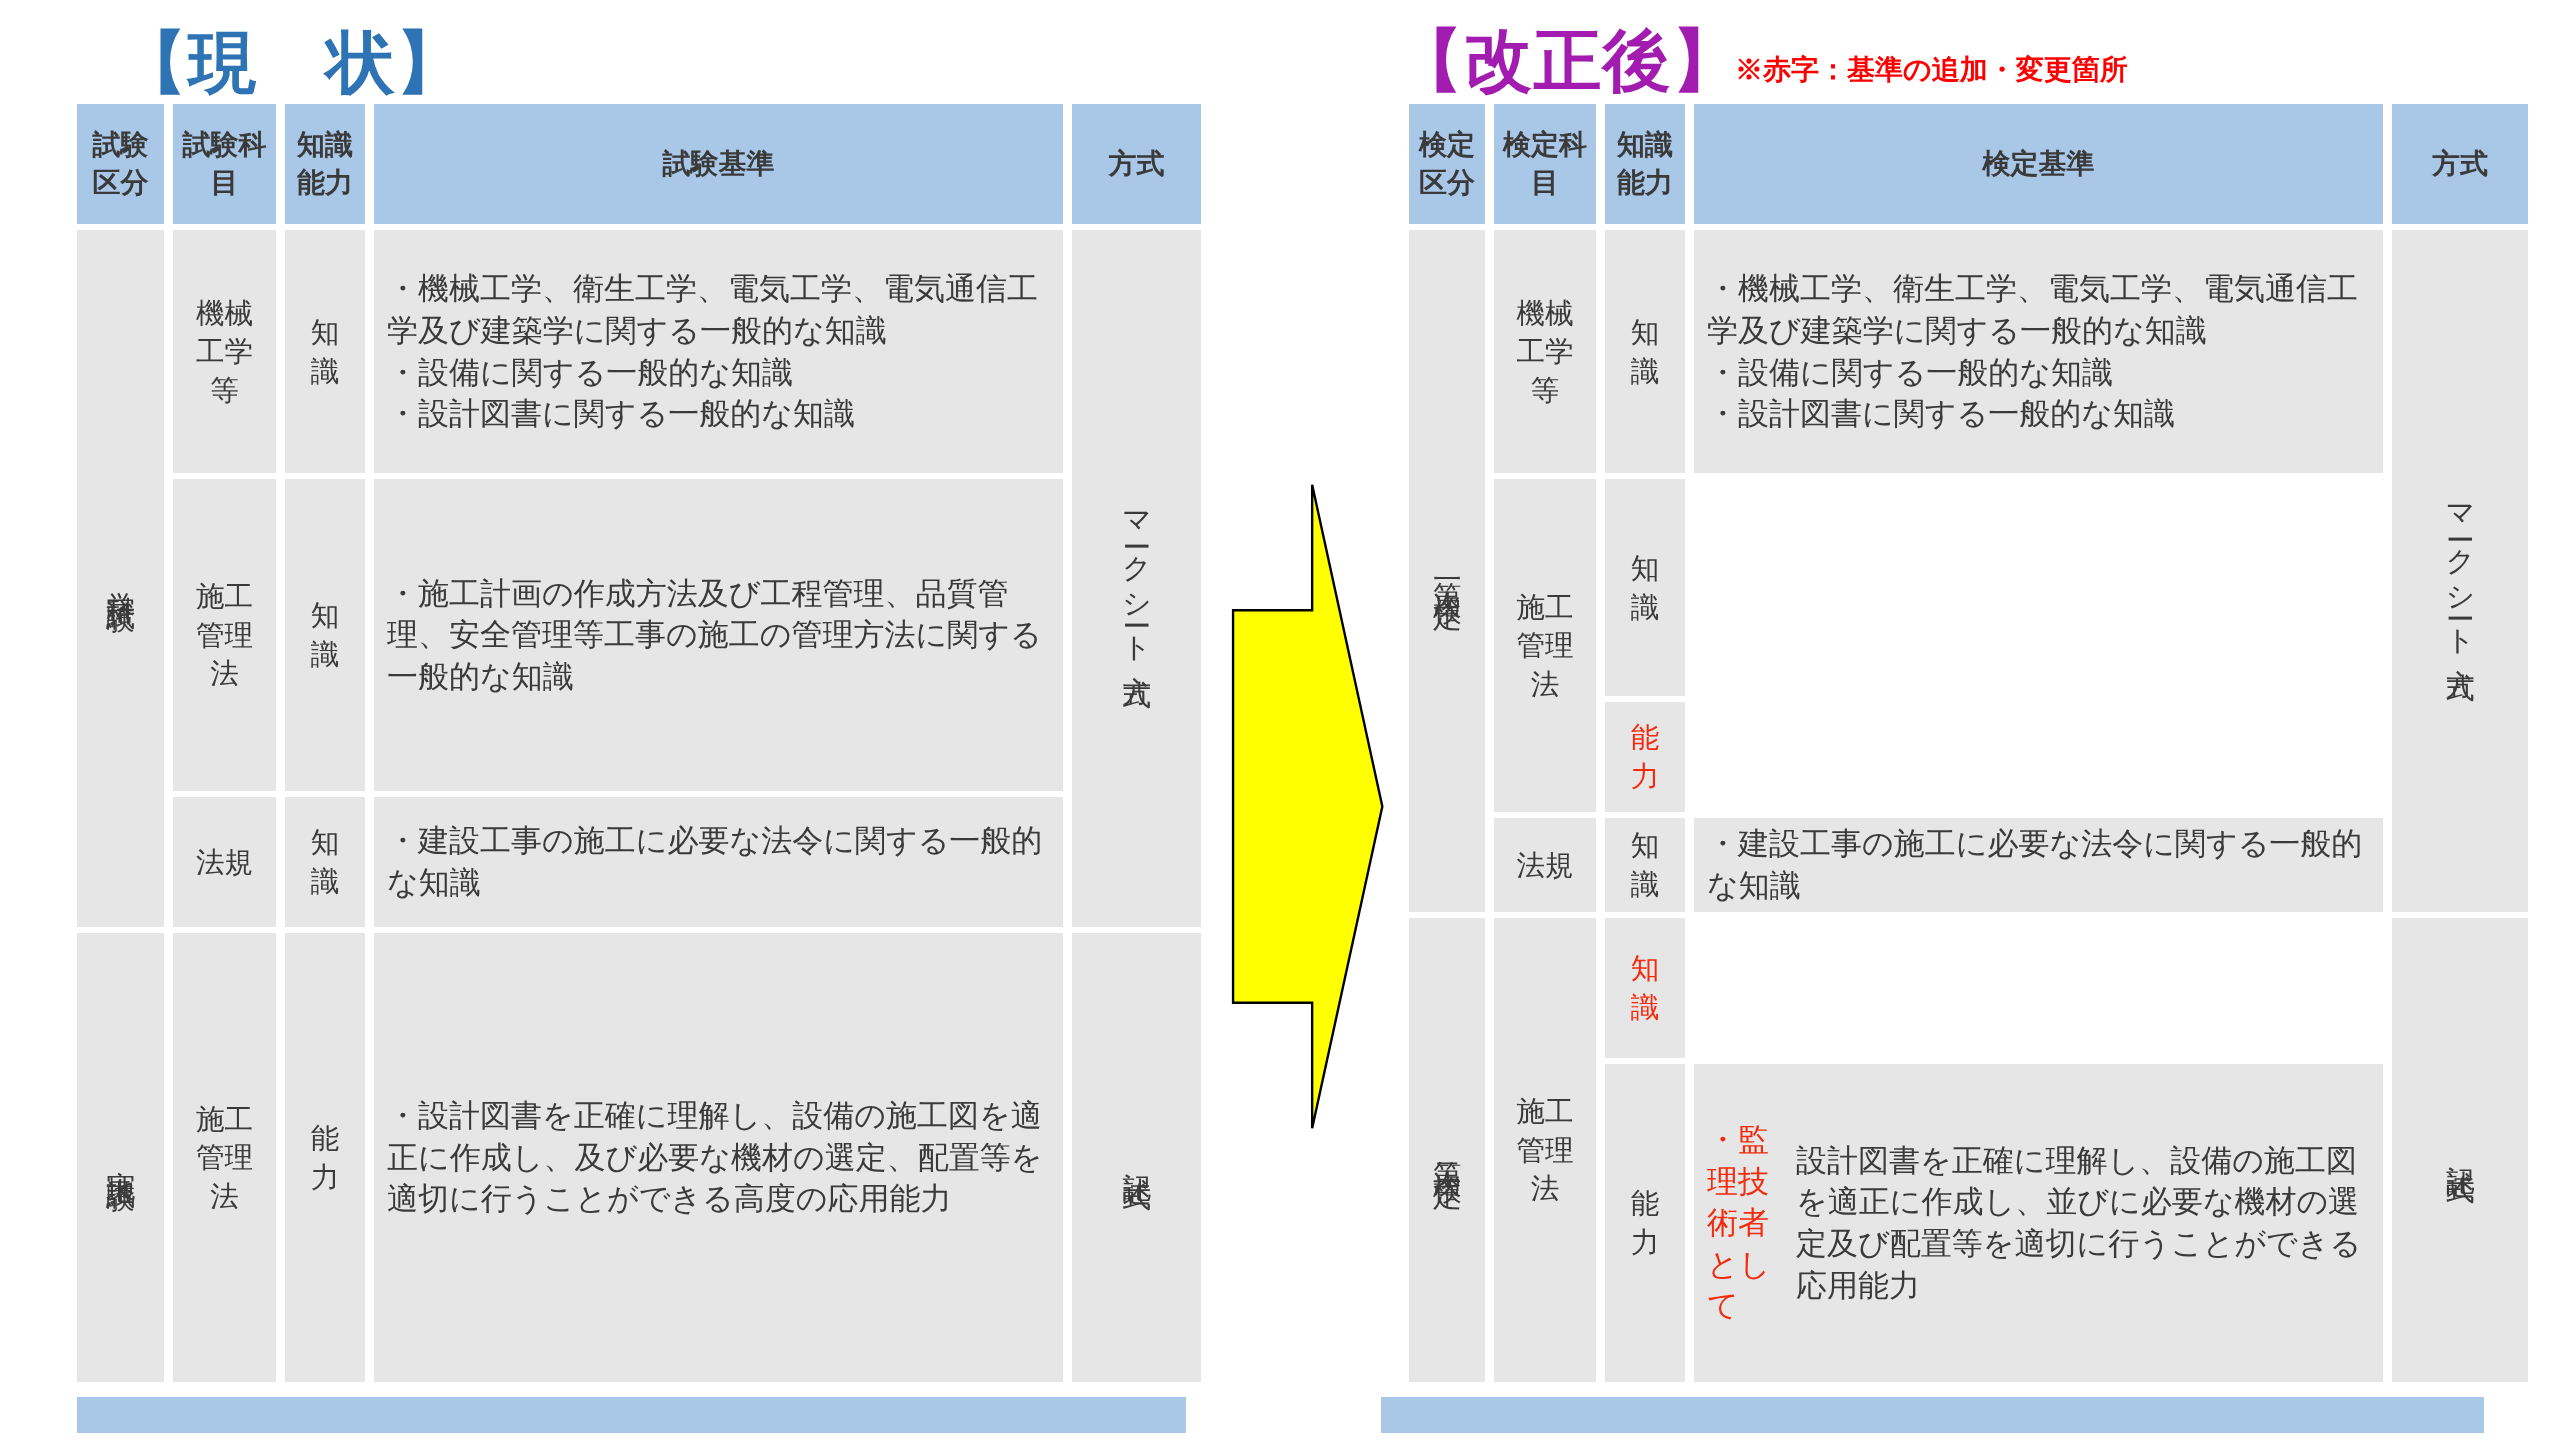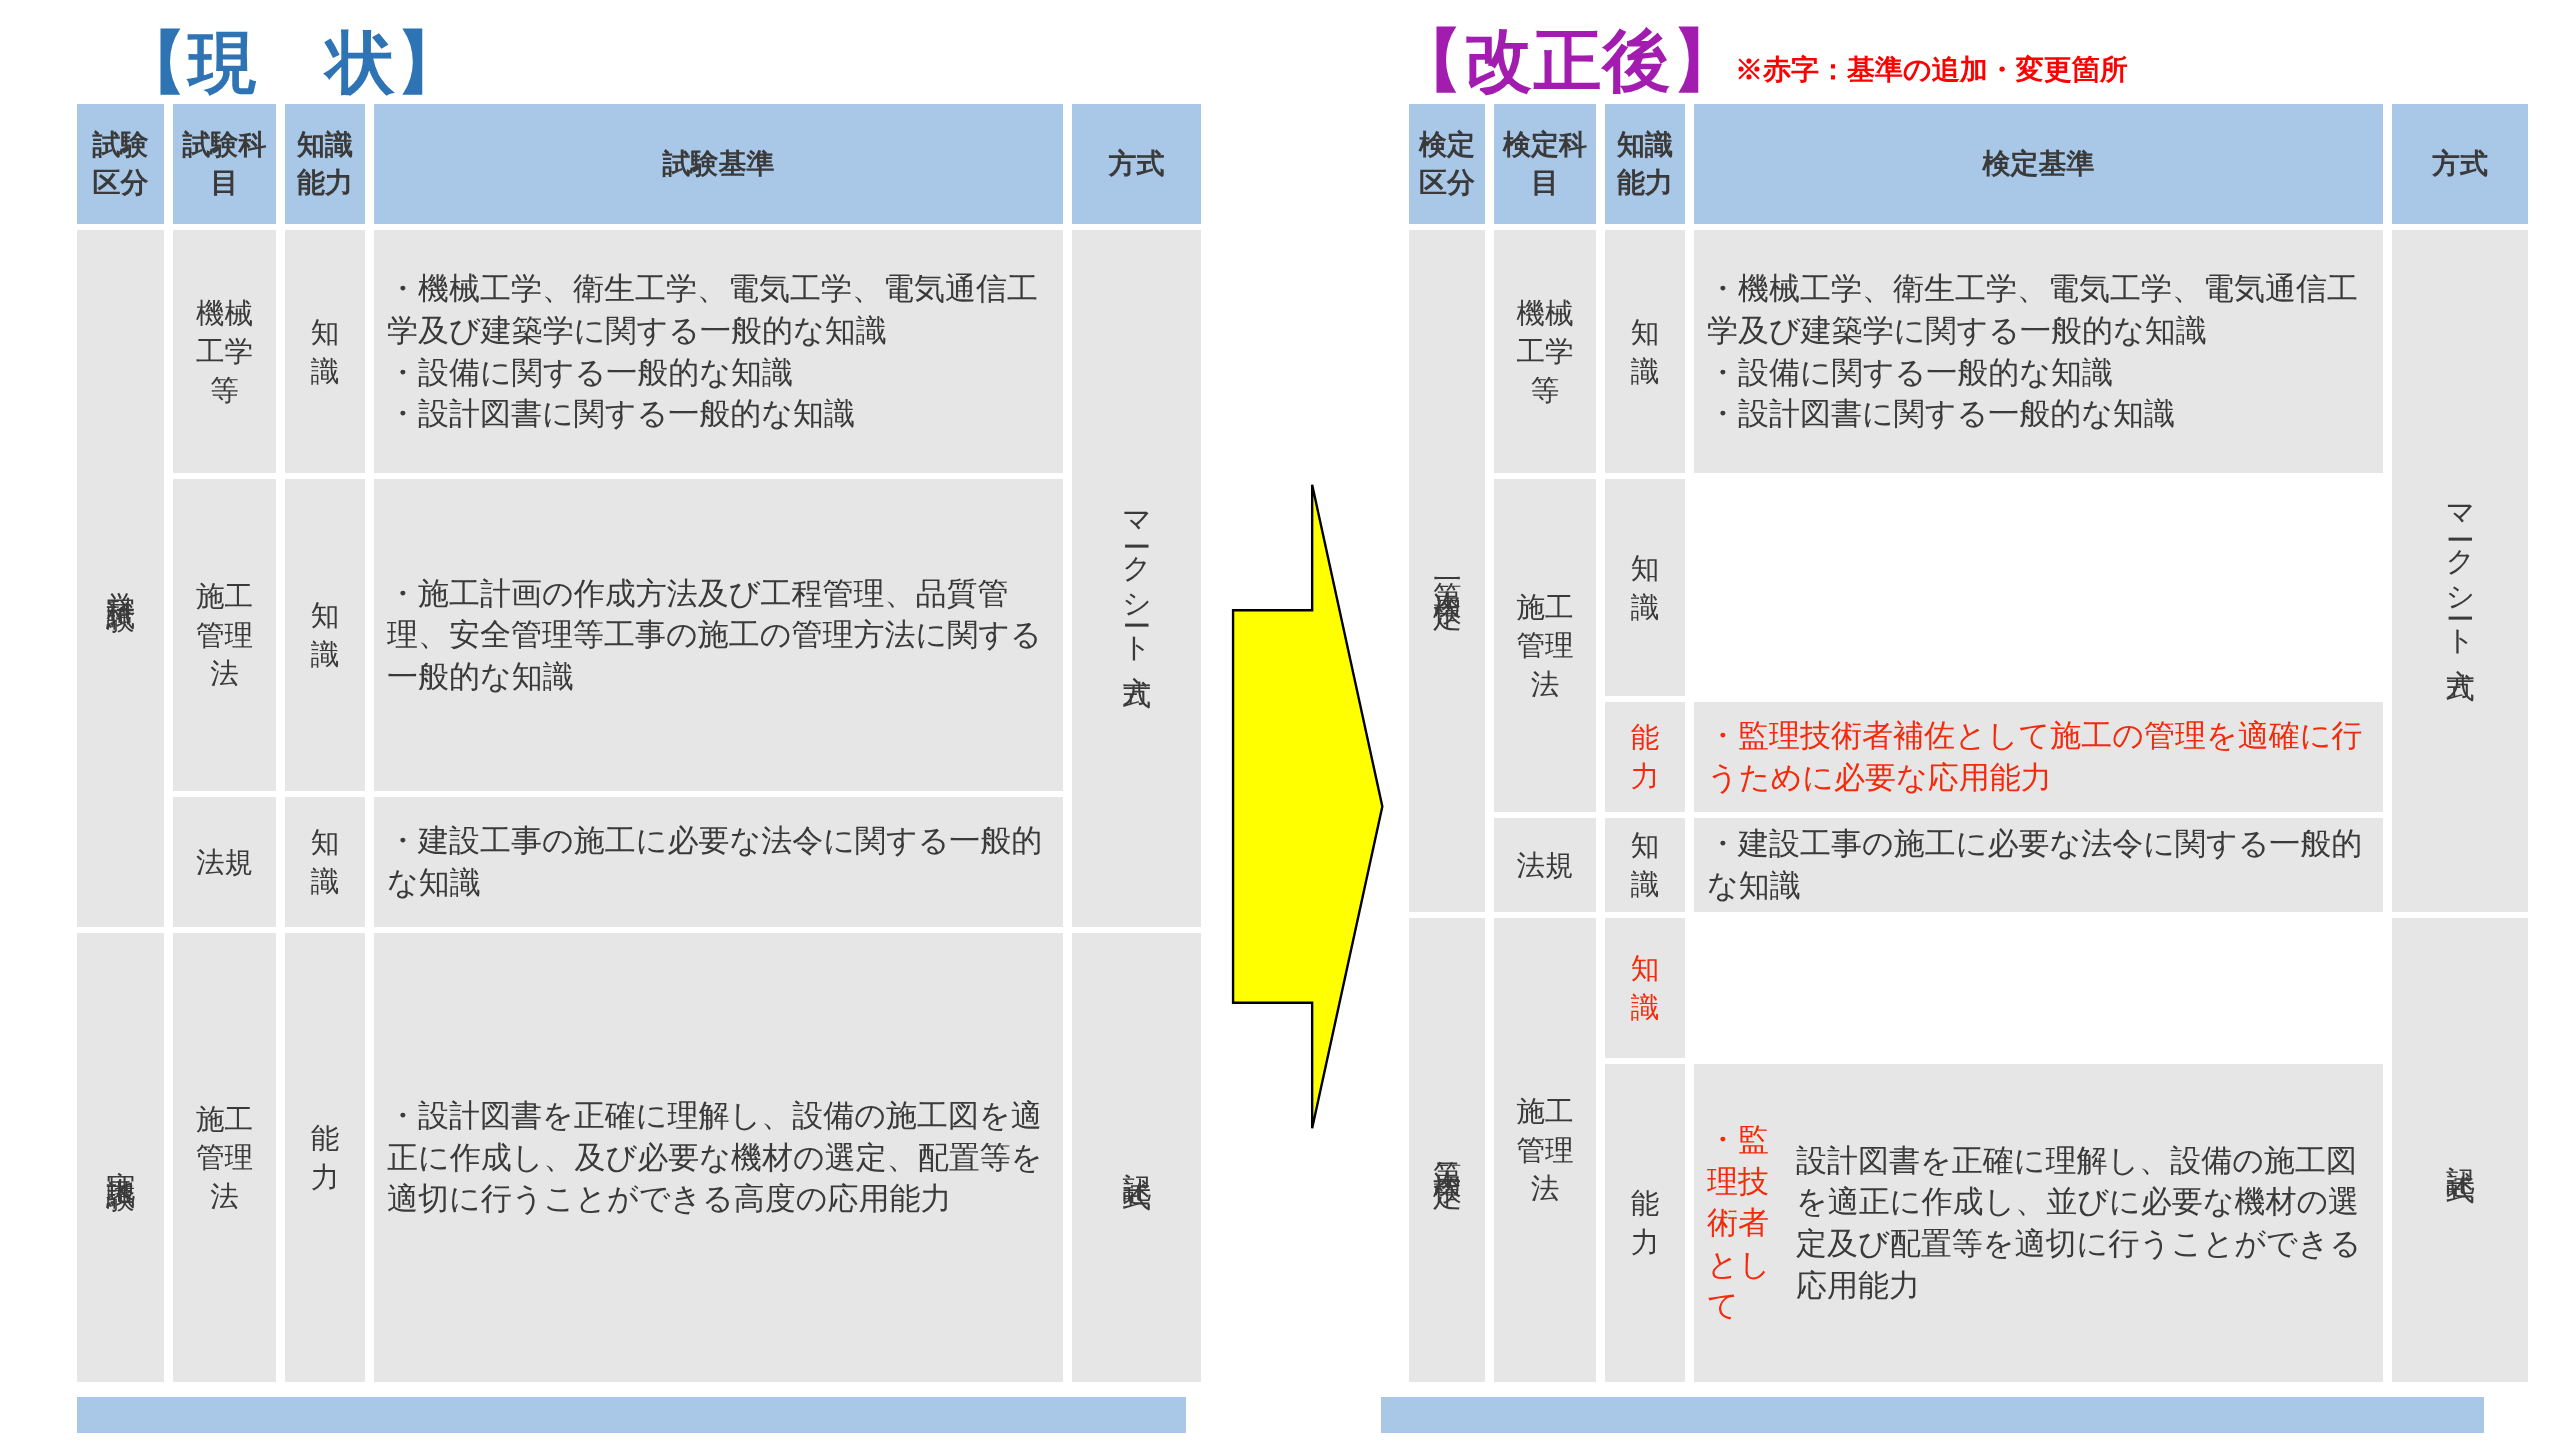--- a/index.html
+++ b/index.html
@@ -94,21 +94,20 @@
     <div class="cell body-cell lbl" style="grid-column:2;grid-row:2">機械工学等</div>
     <div class="cell body-cell abil" style="grid-column:3;grid-row:2">知識</div>
     <div class="cell body-cell crit" style="grid-column:4;grid-row:2"><span class="seg">・機械工学、衛生工学、電気工学、電気通信工学及び建築学に関する一般的な知識
 ・設備に関する一般的な知識
 ・設計図書に関する一般的な知識</span></div>
 
     <div class="cell body-cell lbl" style="grid-column:2;grid-row:3/5">施工管理法</div>
     <div class="cell body-cell abil" style="grid-column:3;grid-row:3">知識</div>
 
     <div class="cell body-cell abil red" style="grid-column:3;grid-row:4">能力</div>
-    <div class="cell body-cell crit" style="grid-column:4;grid-row:4"><span class="seg red">・監理技術者補佐として施工の管理を適確に行うために必要な応用能力</span></div>
 
     <div class="cell body-cell lbl" style="grid-column:2;grid-row:5">法規</div>
     <div class="cell body-cell abil" style="grid-column:3;grid-row:5">知識</div>
     <div class="cell body-cell crit" style="grid-column:4;grid-row:5"><span class="seg">・建設工事の施工に必要な法令に関する一般的な知識</span></div>
 
     <div class="cell body-cell vert" style="grid-column:1;grid-row:6/8">第二次検定</div>
     <div class="cell body-cell lbl" style="grid-column:2;grid-row:6/8">施工管理法</div>
 
     <div class="cell body-cell abil red" style="grid-column:3;grid-row:6">知識</div>
 

